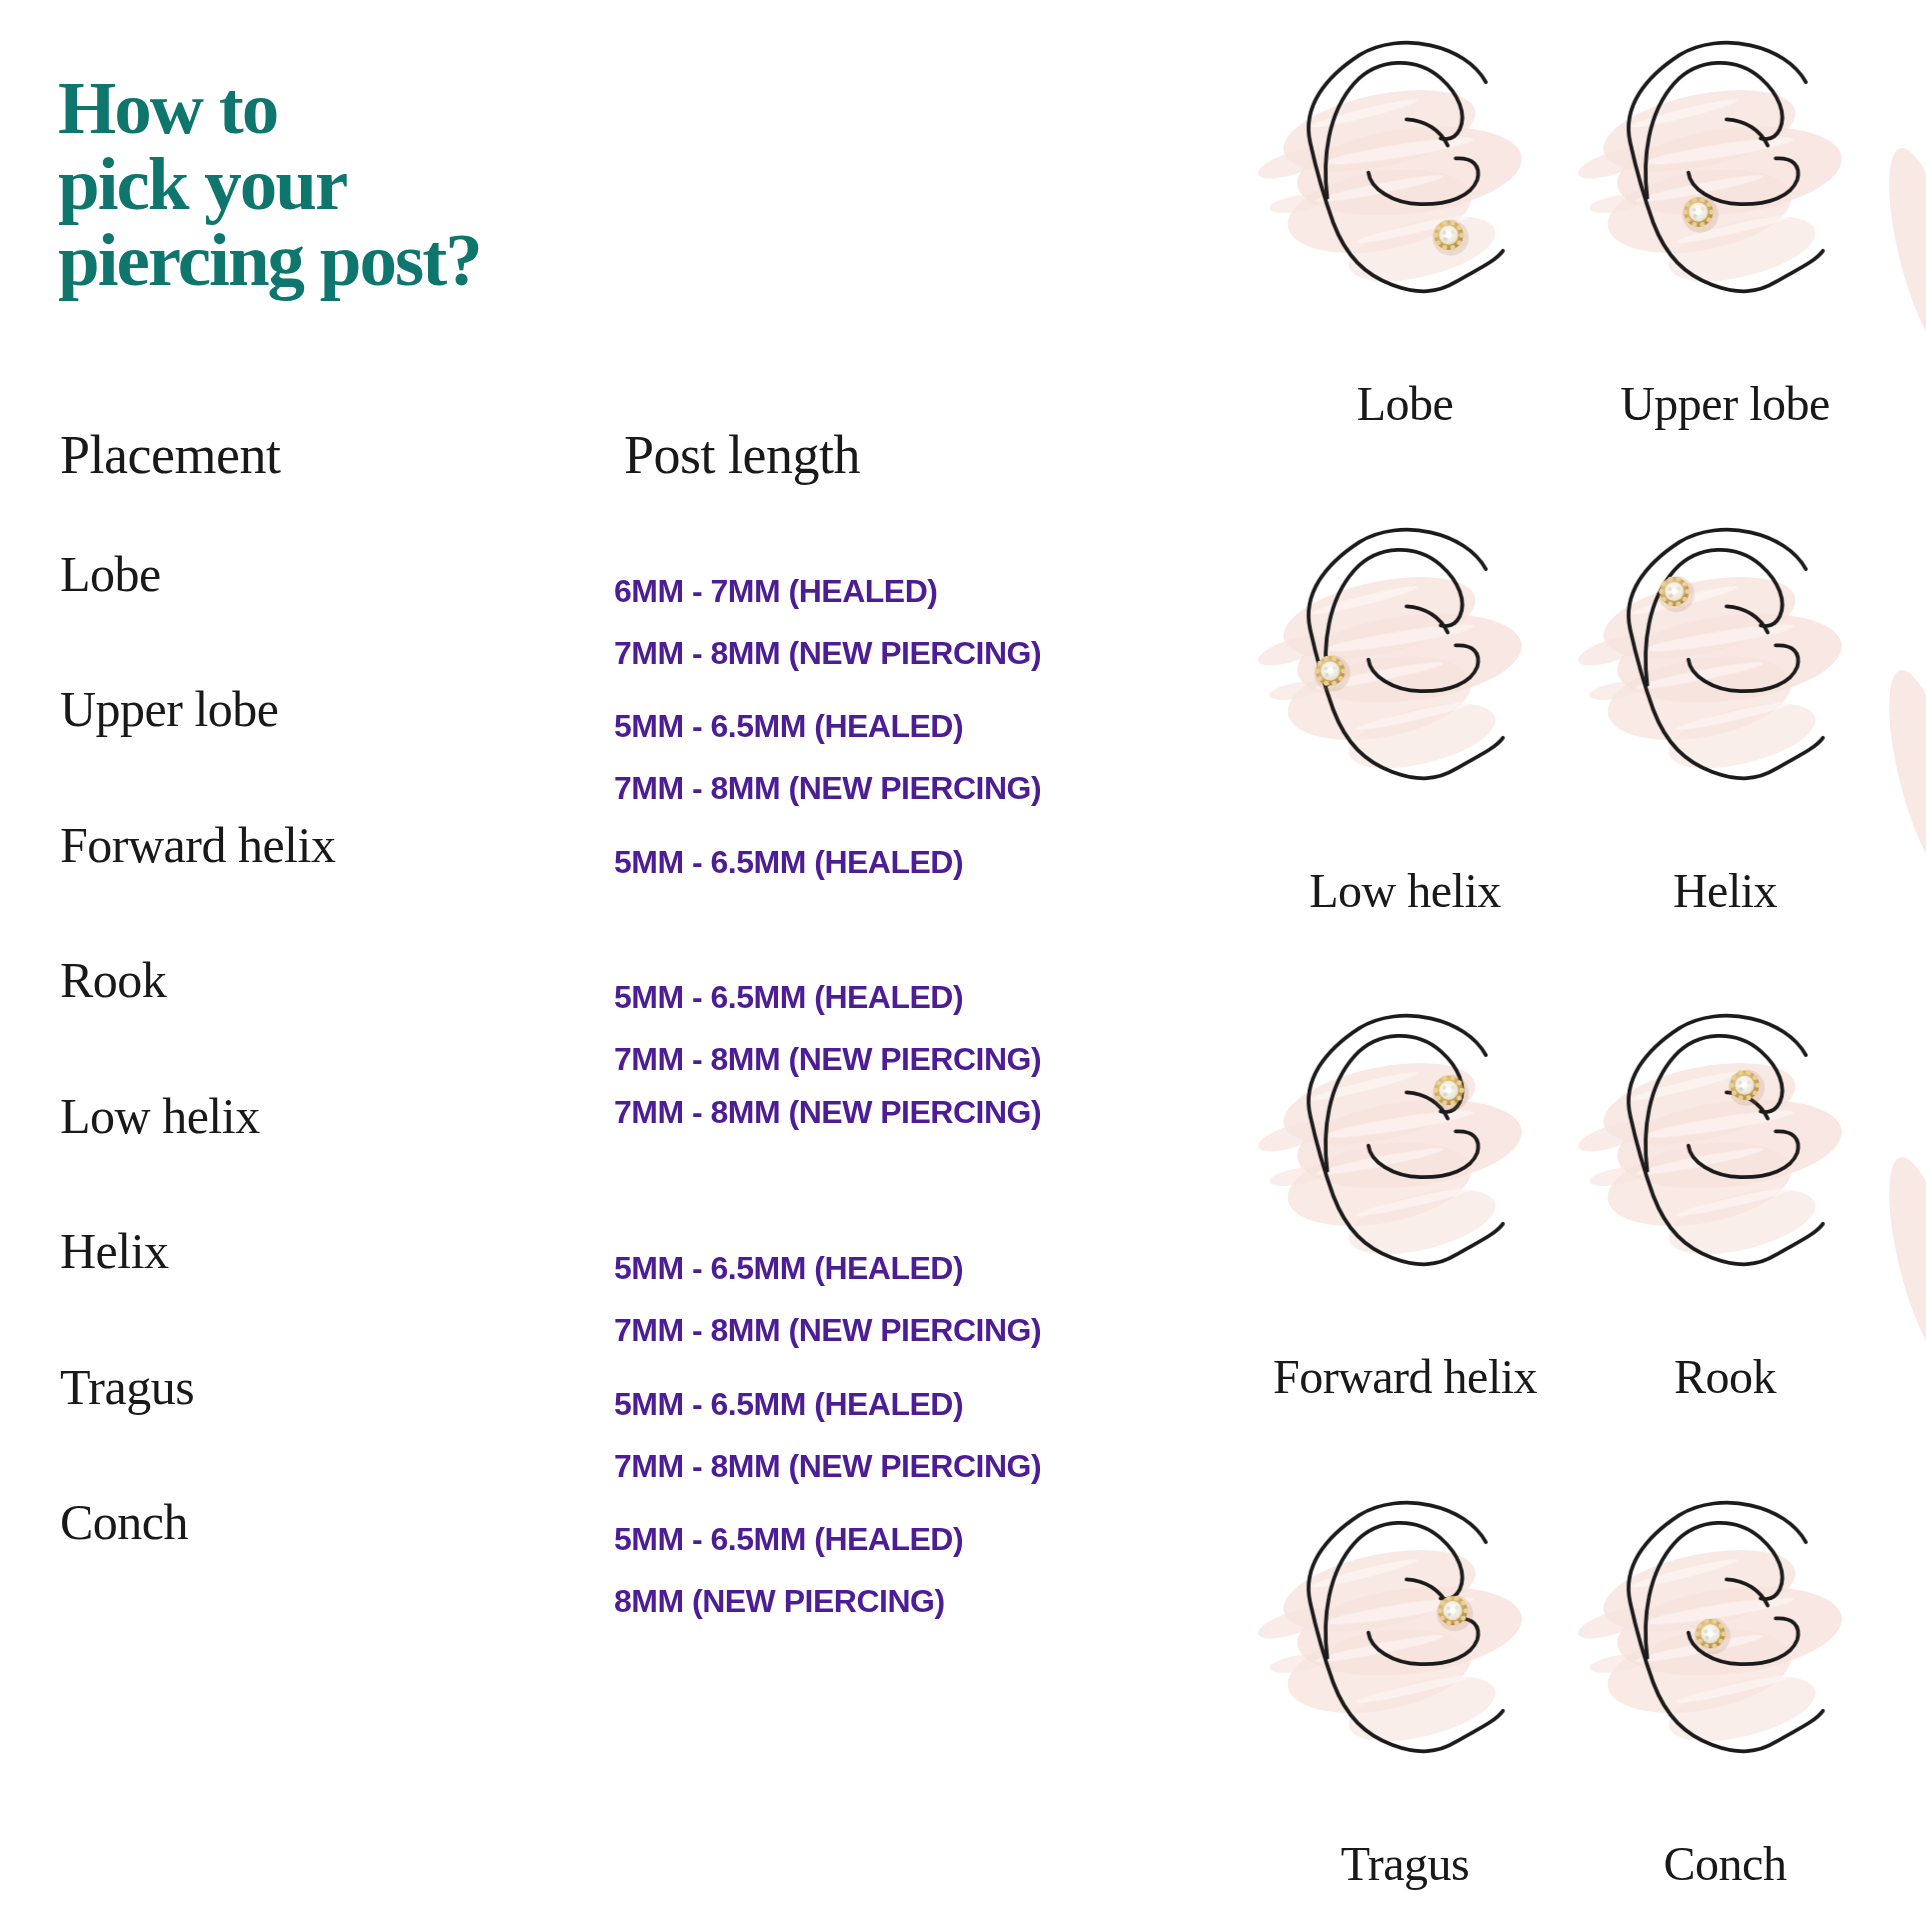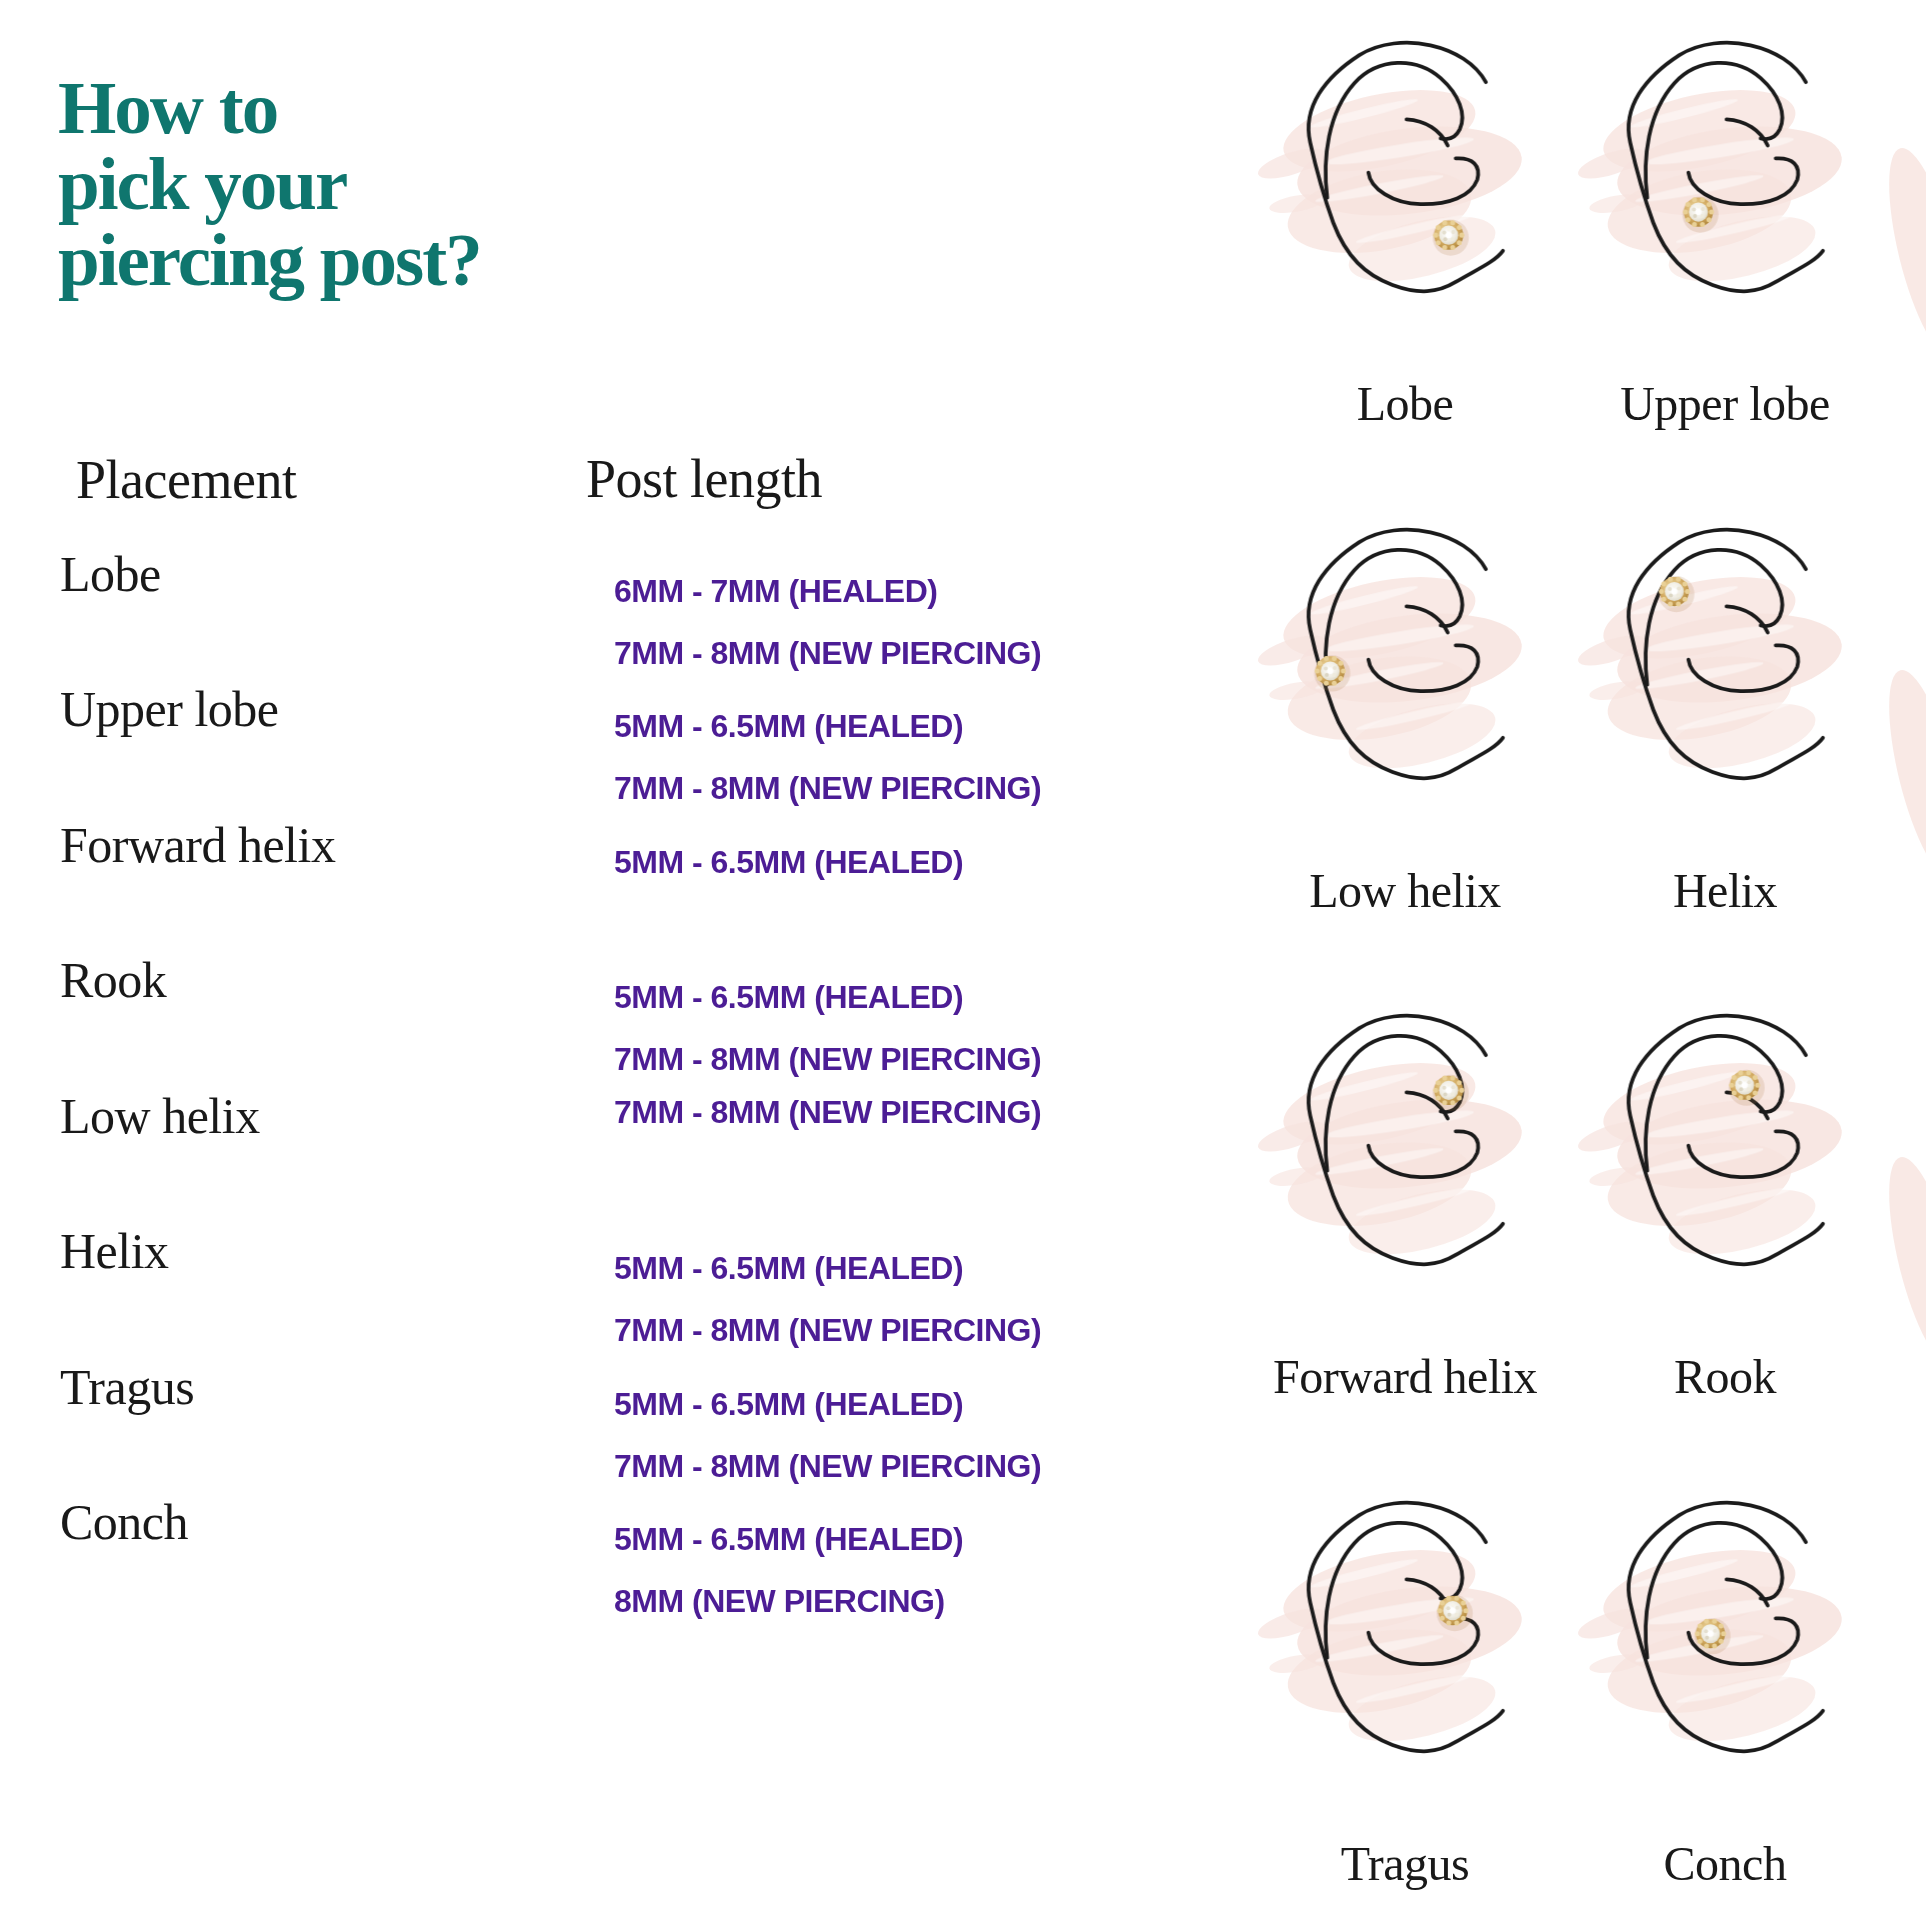--- a/index.html
+++ b/index.html
@@ -9,22 +9,22 @@
 
   
   .title{position:absolute;left:58px;top:70px;
          font-size:75px;font-weight:700;line-height:76px;
          letter-spacing:-2px;color:#0f766e;}
   .title span{display:block;}
 
   
   .headers{position:absolute;left:60px;top:424px;width:1174px;height:70px;}
   .col-header{position:absolute;top:0;font-size:54px;font-weight:400;color:#191919;letter-spacing:-0.5px;}
-  .placement-h{left:16px;margin-top:25px;}
-  .post-h{left:526px;margin-top:24px;}
+  .placement-h{left:0;}
+  .post-h{left:564px;}
 
   .rows{position:absolute;left:60px;top:539px;width:1184px;height:1104px;}
   .trow{position:absolute;left:0;width:1184px;height:135px;}
   .pname{position:absolute;left:0;top:6px;font-size:50px;font-weight:400;
          color:#191919;letter-spacing:-0.5px;white-space:nowrap;}
   .plen{position:absolute;left:554px;top:0;width:630px;}
   .plen div{font-family:"Liberation Sans", sans-serif;font-weight:700;
             font-size:32px;line-height:62px;letter-spacing:-0.5px;color:#4c1d95;
             white-space:nowrap;}
   .plen .healed{padding-top:21px;}

